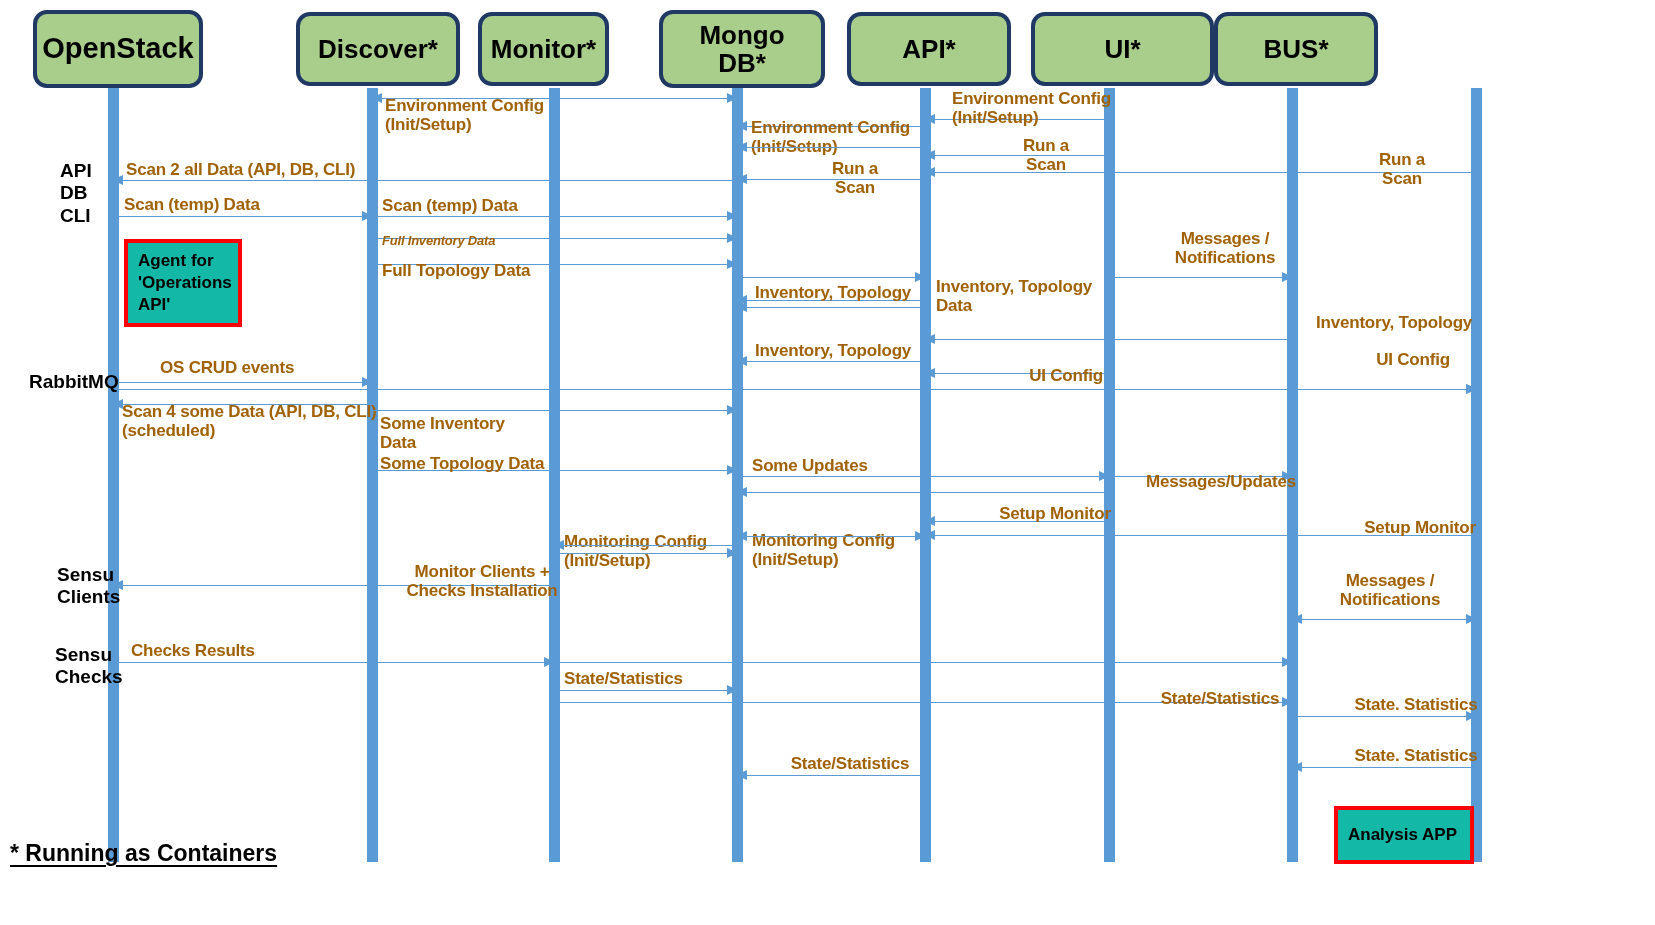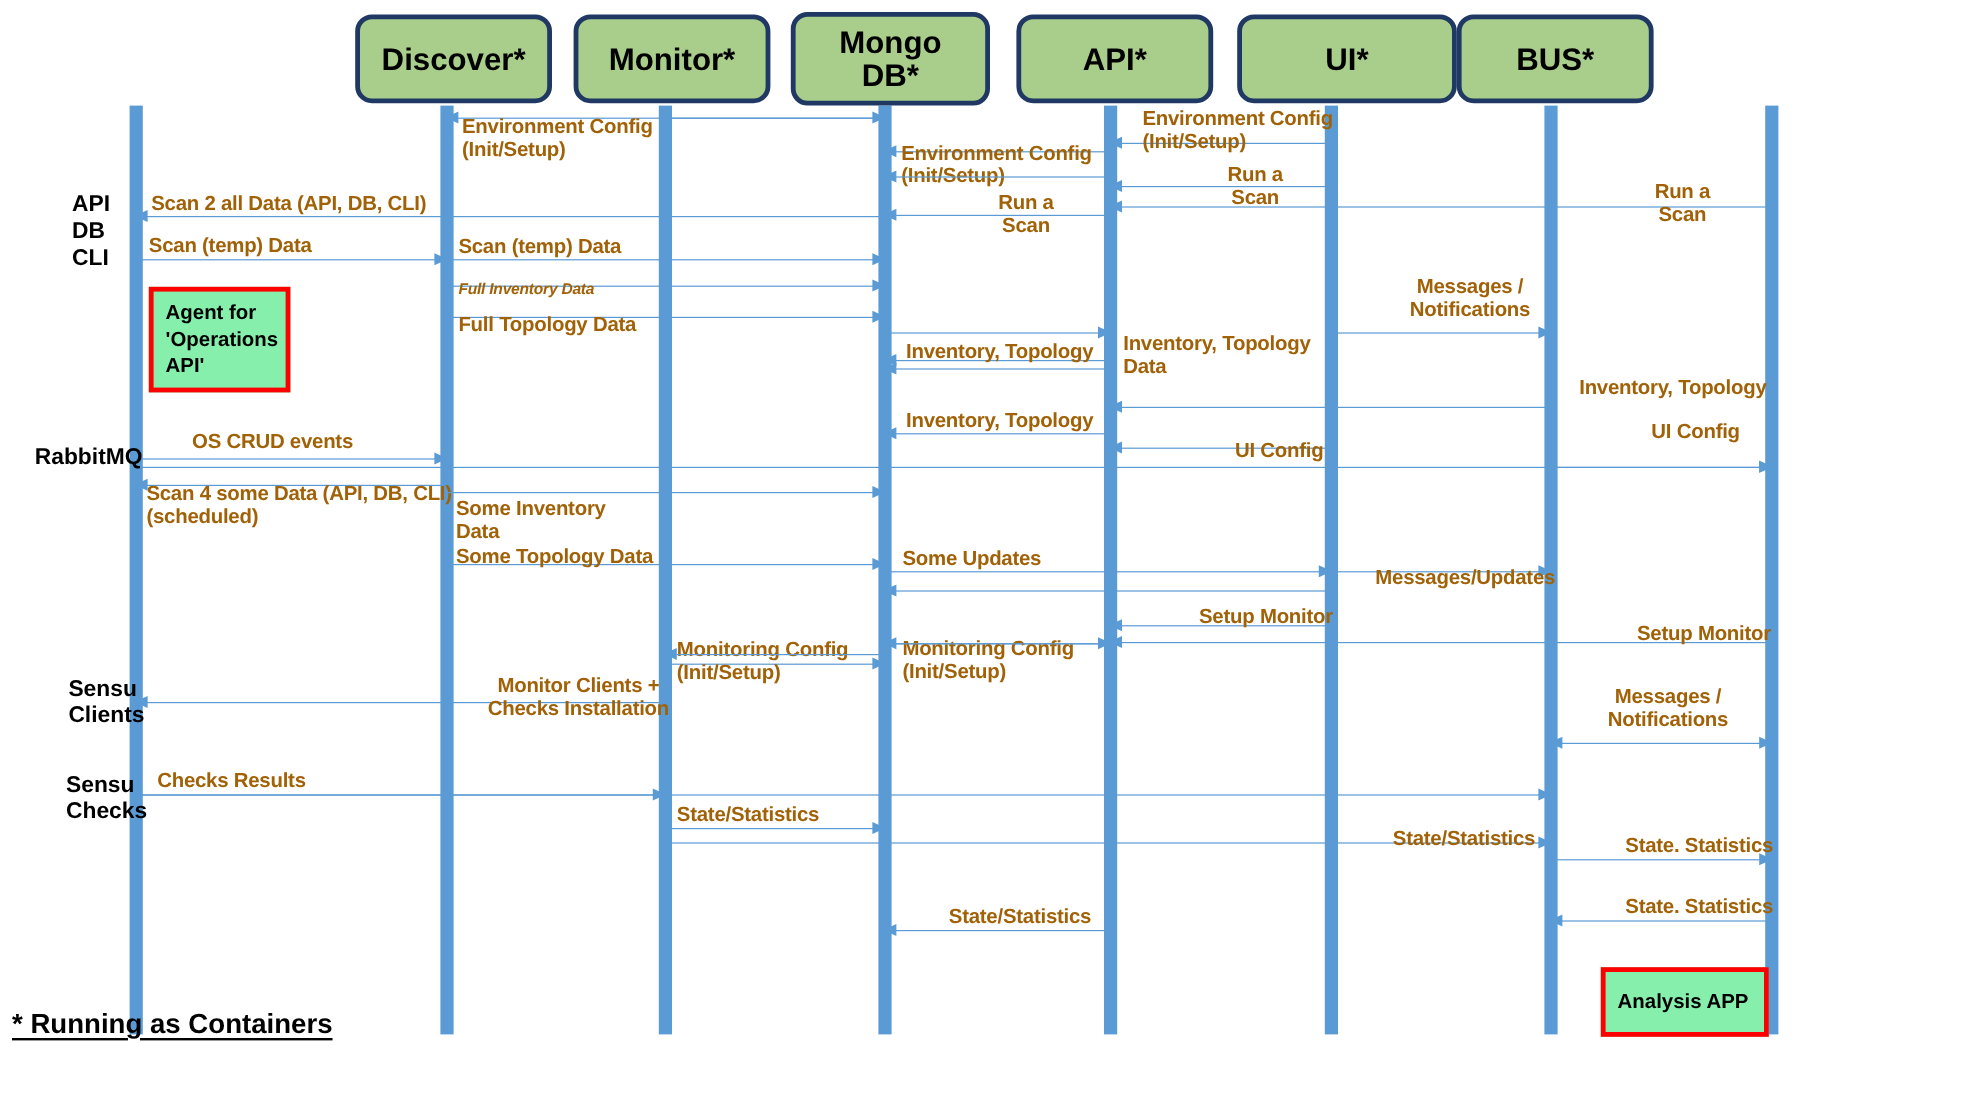--- a/index.html
+++ b/index.html
@@ -68,21 +68,21 @@
     color:#000;
     line-height:1.18;
     white-space:pre-line;
     text-align:left;
   }
 
   
   .note{
     position:absolute;
     box-sizing:border-box;
-    background:#86efac;
+    background:#14b8a6;
     border:4px solid #ff0000;
     font-weight:bold;
     color:#000;
     line-height:1.3;
     white-space:pre-line;
     padding:8px 10px;
     display:flex;
     align-items:center;
   }
 
@@ -327,24 +327,27 @@
     <div class="msg" style="left: 1292px; width: 184px; top: 767px;">
       <div class="shaft"></div>
       <div class="head left"></div>
     </div>
     <div class="mlabel center" style="left: 1336px; top: 746px; width: 160px; font-size: 17px;">State. Statistics</div>
     <div class="msg" style="left: 737px; width: 188px; top: 775px;">
       <div class="shaft"></div>
       <div class="head left"></div>
     </div>
     <div class="mlabel center" style="left: 760px; top: 754px; width: 180px; font-size: 17px;">State/Statistics</div>
+    <div class="participant" style="left: 33px; top: 10px; width: 170px; height: 78px; font-size: 29px;">
+      <span style="white-space: pre-line;">OpenStack</span>
+    </div>
     <div class="participant" style="left: 296px; top: 12px; width: 164px; height: 74px; font-size: 26px;">
       <span style="white-space: pre-line;">Discover*</span>
     </div>
-    <div class="participant" style="left: 478px; top: 12px; width: 164px; height: 74px; font-size: 26px; text-align: right;">
+    <div class="participant" style="left: 478px; top: 12px; width: 131px; height: 74px; font-size: 26px; text-align: right;">
       <span style="white-space: pre-line;">Monitor*</span>
     </div>
     <div class="participant" style="left: 659px; top: 10px; width: 166px; height: 78px; font-size: 26px;">
       <span style="white-space: pre-line;">Mongo
 DB*</span>
     </div>
     <div class="participant" style="left: 847px; top: 12px; width: 164px; height: 74px; font-size: 26px;">
       <span style="white-space: pre-line;">API*</span>
     </div>
     <div class="participant" style="left: 1031px; top: 12px; width: 183px; height: 74px; font-size: 26px;">

